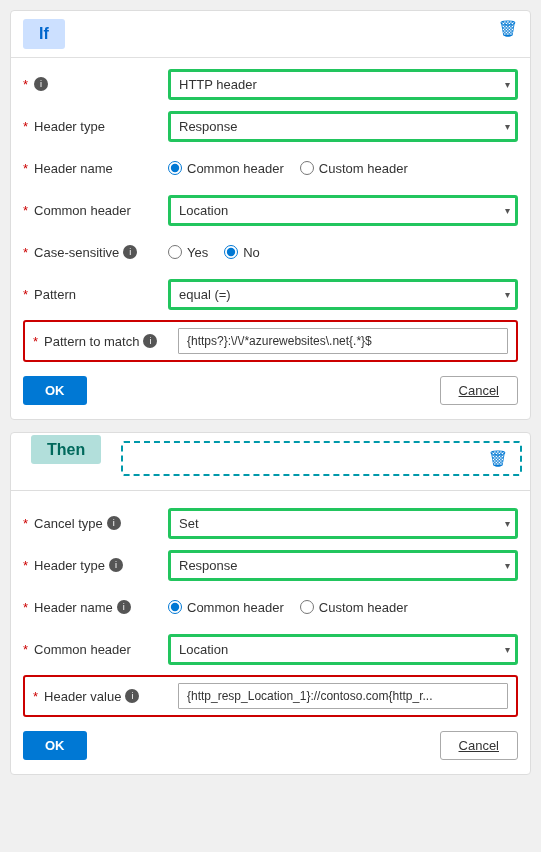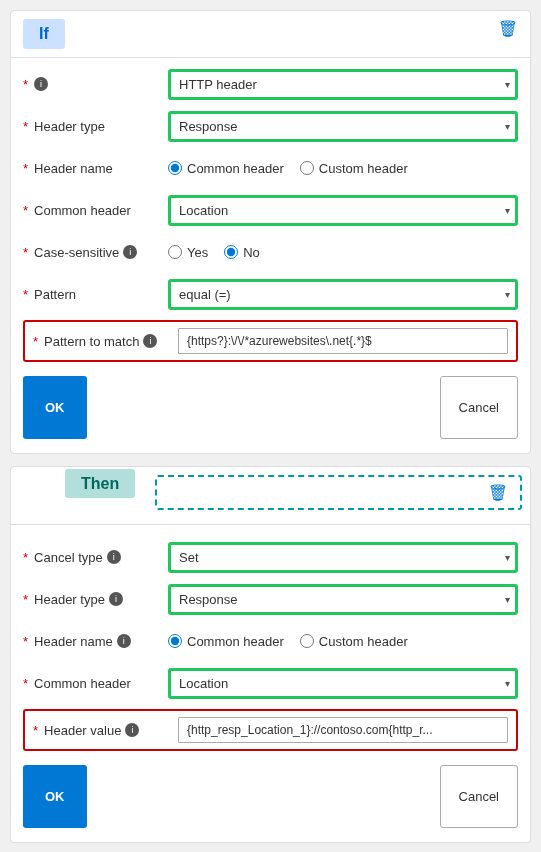--- a/index.html
+++ b/index.html
@@ -173,32 +173,32 @@
       padding: 7px 22px;
       border-radius: 3px;
       font-size: 13px;
       cursor: pointer;
       font-weight: 600;
     }
     .btn-cancel {
       background: #fff;
       color: #333;
       border: 1px solid #aaa;
-      padding: 23px 18px;
-      border-radius: 3px;
-      font-size: 13px;
-      cursor: pointer;
+      padding: 6px 18px;
+      border-radius: 3px;
+      font-size: 13px;
+      cursor: pointer;
+      text-decoration: underline;
     }
     .then-header {
       display: flex;
       align-items: stretch;
     }
     .then-badge-wrapper {
       padding: 8px 20px;
-      margin-left: 34px;
     }
     .then-dashed-area {
       flex: 1;
       border: 2px dashed #0099aa;
       margin: 8px 8px 8px 0;
       border-radius: 3px;
     }
     .then-header-row {
       display: flex;
       align-items: center;

